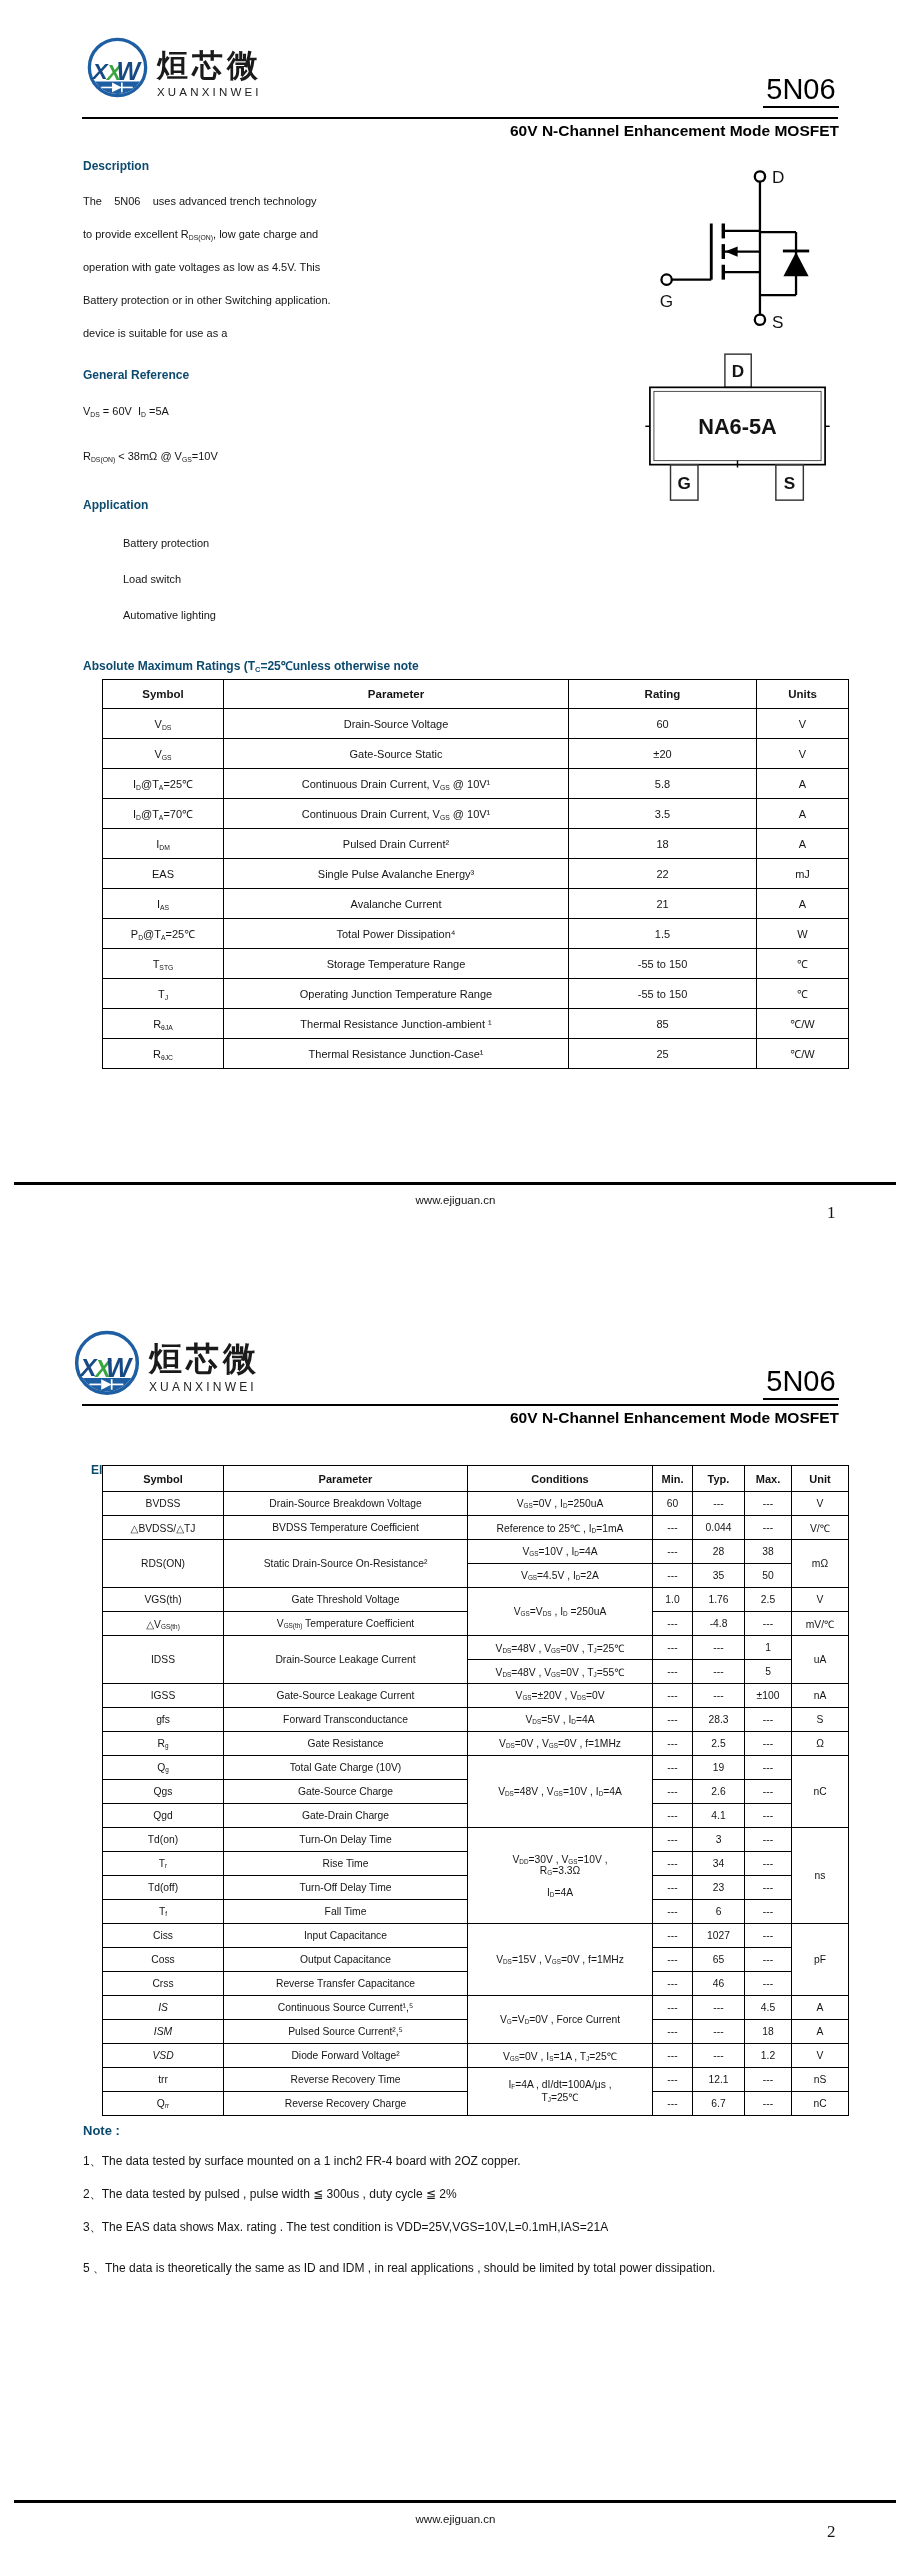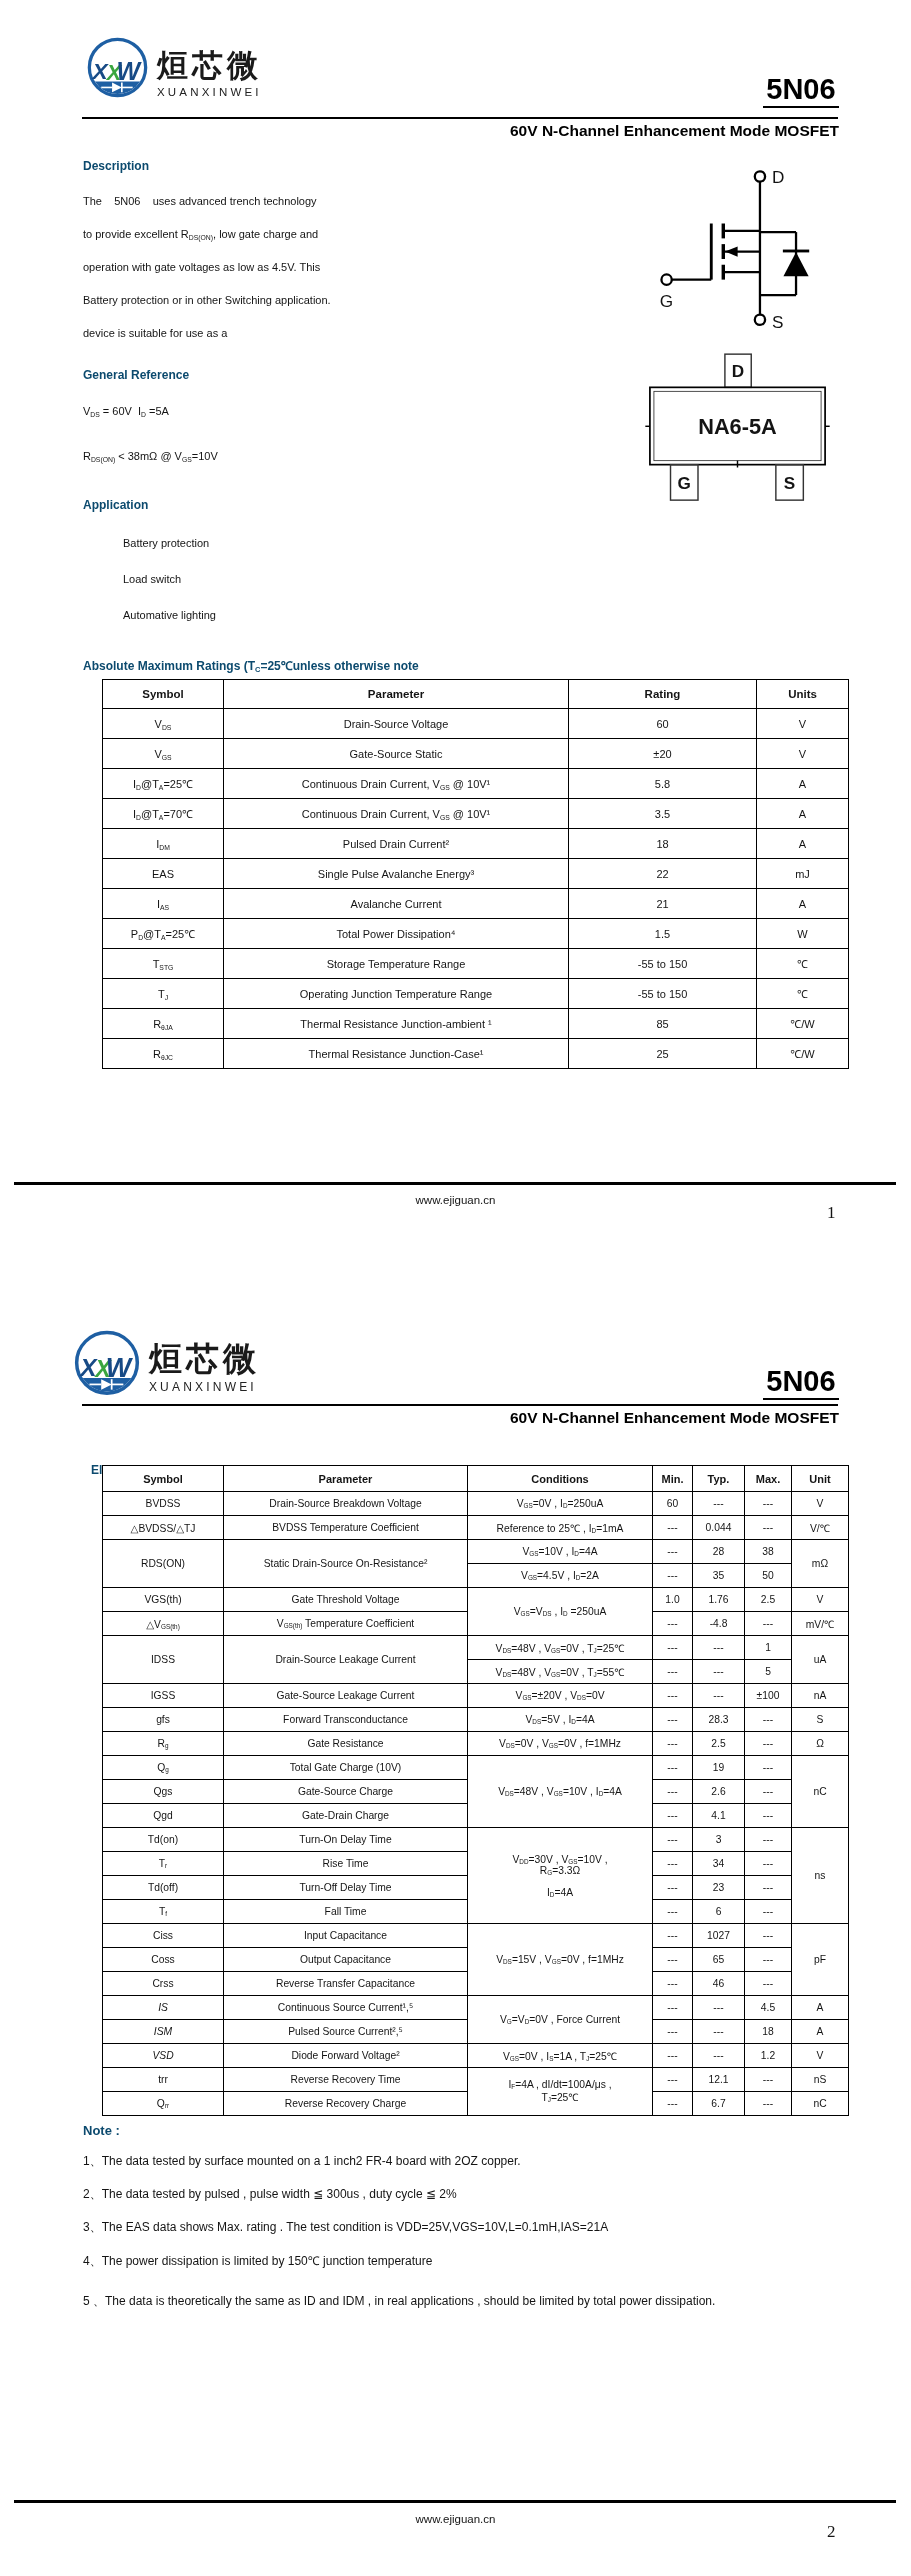--- a/index.html
+++ b/index.html
@@ -11,21 +11,21 @@
   sub{font-size:0.62em;line-height:0;vertical-align:-0.22em;letter-spacing:0;}
   
   .logo{display:flex;align-items:flex-start;}
   .logo svg{display:block;}
   .logo-text{margin-left:6.9px;}
   .logo-cn{font-size:31px;font-weight:700;letter-spacing:4px;color:#1a1a1a;margin-top:13.8px;line-height:1;}
   .logo-en{font-size:11.5px;font-weight:500;letter-spacing:3.2px;color:#222;margin-top:5.2px;}
   .logo-lg .logo-cn{font-size:33px;margin-top:12.6px;}
   .logo-lg .logo-en{font-size:12px;}
   
-  .part-number{font-size:29px;font-weight:700;line-height:1.02;border-bottom:2.9px solid #000;padding:0 3.4px 1.1px 3.4px;color:#000;}
+  .part-number{font-size:29px;font-weight:400;line-height:1.02;border-bottom:2.9px solid #000;padding:0 3.4px 1.1px 3.4px;color:#000;}
   .head-rule{background:#000;height:2.3px;}
   .doc-subtitle{font-size:15.5px;font-weight:700;color:#000;white-space:pre;}
   
   .h3{font-size:12px;font-weight:700;color:#0c4a6e;}
   .line{white-space:pre-wrap;font-size:11px;color:#141414;}
   .desc-list .line{height:33px;}
   .gf-list .line{height:45px;}
   .app-list .line{height:36px;margin-left:40px;}
   .notes-list .line{height:33px;font-size:12px;}
   .notes-list .line:last-child{height:auto;line-height:32px;}
@@ -525,21 +525,20 @@
           <td><span>nC</span></td>
         </tr>
       </tbody>
     </table>
 
   <div class="h3 abs" style="left:83px;top:2123px;font-size:13px;">Note :</div>
   <div class="notes-list abs" style="left:83px;top:2153px;width:769px;">
       <div class="line"><span>1、The data tested by surface mounted on a 1 inch2 FR-4 board with 2OZ copper.</span></div>
       <div class="line"><span>2、The data tested by pulsed , pulse width ≦ 300us , duty cycle ≦ 2%</span></div>
       <div class="line"><span>3、The EAS data shows Max. rating . The test condition is VDD=25V,VGS=10V,L=0.1mH,IAS=21A</span></div>
-      <div class="line"><span>4、The power dissipation is limited by 150℃ junction temperature</span></div>
       <div class="line"><span>5 、The data is theoretically the same as ID and IDM , in real applications , should be limited by total power dissipation.</span></div>
     </div>
 
   <div class="foot-rule abs" style="left:14.3px;top:2500px;width:882px;"></div>
   <div class="footer-url abs" style="left:0;top:2513px;">www.ejiguan.cn</div>
   <div class="page-num abs" style="left:827px;top:2522px;">2</div>
 
 </div>
 
 

